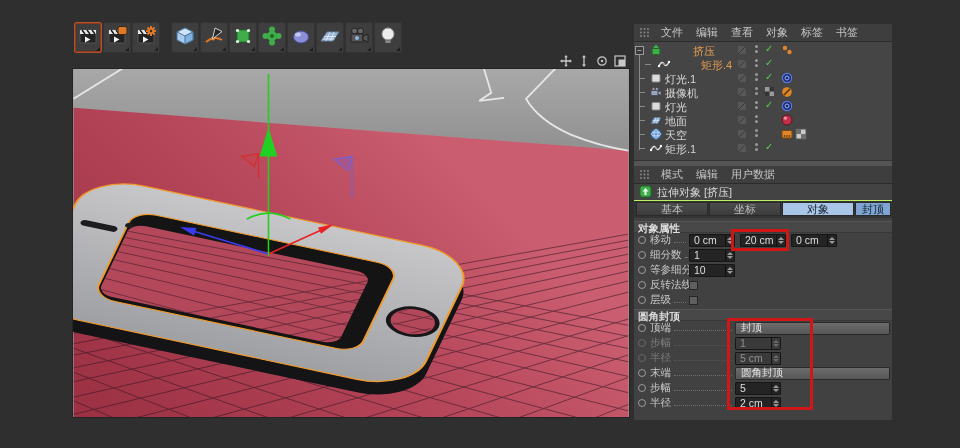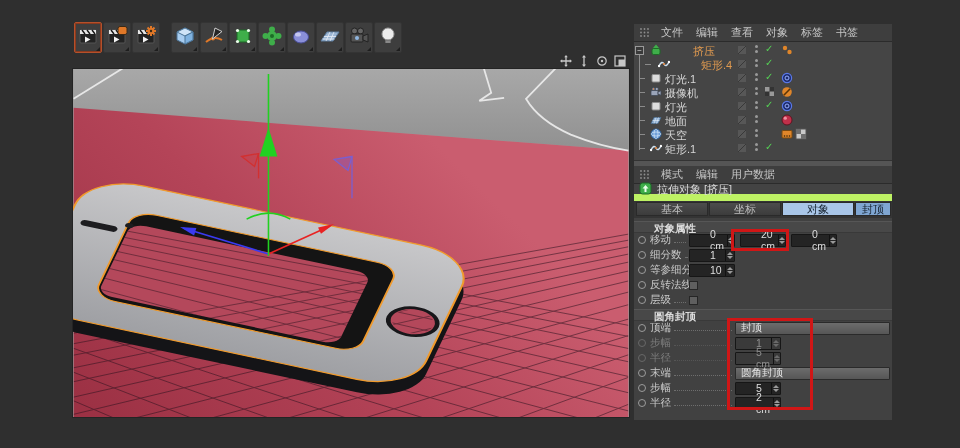--- a/index.html
+++ b/index.html
@@ -44,42 +44,42 @@
              background-image:linear-gradient(135deg, transparent 44%, #383838 44%, #383838 56%, transparent 56%); }
   .vdots { position:absolute; left:121px; top:2px; display:flex; flex-direction:column; gap:2px; }
   .vdots i { width:3px; height:3px; border-radius:50%; background:#9a9a9a; }
   .ocheck { position:absolute; left:131px; top:0; font-size:10px; font-weight:bold; color:#55d055; }
   .otags { position:absolute; left:147px; top:1px; display:flex; gap:2px; }
   .om-foot { position:absolute; left:0; bottom:0; right:0; height:6px; background:#555; border-top:1px solid #333; }
 
   
   .am { position:absolute; left:634px; top:166px; width:258px; height:254px; background:#414141; }
   .am-title { display:flex; align-items:center; gap:5px; height:17px; padding:0 5px; background:#434343;
-              border-bottom:7px solid #bef264; font-size:11px; color:#d8d8d8; }
+              border-bottom:1px solid #bef264; font-size:11px; color:#d8d8d8; }
   .tabs { display:flex; gap:1px; height:17px; background:#343434; padding:1px 1px 2px 2px; }
   .tab { display:flex; align-items:center; justify-content:center; font-size:11px; color:#bdbdbd;
          background:linear-gradient(#4c4c4c,#3c3c3c); border:1px solid #2a2a2a;font-family:Liberation Mono, monospace; }
   .tab.t0,.tab.t1,.tab.t2 { width:72px; } .tab.t3 { flex:1; }
   .tab.active { background:#a9c6e8; color:#16222e; }
   .tab.selected { background:#7fa6d2; color:#141f2b; }
   .am-body { position:relative; padding-top:1px; }
-  .sec-header { height:12px; margin-top:2px; padding-left:20px; font-size:10.5px; font-weight:bold;
+  .sec-header { height:12px; margin-top:2px; padding-left:4px; font-size:10.5px; font-weight:bold;
                 color:#dcdcdc; background:#484848; border-top:1px solid #565656; border-bottom:1px solid #393939; }
   .arow { display:flex; align-items:center; height:14px; margin-bottom:1px; padding-left:4px; font-size:10.5px; }
   .kf { width:8px; height:8px; border:1.5px solid #9b9b9b; border-radius:50%; margin-right:4px; flex:0 0 auto; }
   .kf.dim { border-color:#686868; }
   .lblbox { display:flex; align-items:baseline; overflow:hidden; }
   .s1 .lblbox { width:39px; } .s2 .lblbox { width:85px; }
   .lbl { color:#c9c9c9; white-space:nowrap; }
   .dim .lbl { color:#7c7c7c; }
   .leader { flex:1; border-bottom:1.5px dotted #6e6e6e; margin:0 3px 2px 3px; min-width:2px; }
   .dim .leader { border-color:#555; }
   .fields { display:flex; gap:5px; }
   .field { width:46px; height:13px; background:#242424; border:1px solid #161616; border-radius:1px;
-           color:#dedede; font-size:10.5px; display:flex; align-items:center; padding-left:20px; }
+           color:#dedede; font-size:10.5px; display:flex; align-items:center; padding-left:4px; }
   .dim .field { background:#3a3a3a; color:#8f8f8f; }
   .spin { margin-left:auto; width:9px; height:100%; border-left:1px solid #111;
           display:flex; flex-direction:column; align-items:center; justify-content:center; gap:1px; }
   .spin i { width:0; height:0; border-left:3px solid transparent; border-right:3px solid transparent; }
   .spin i.up { border-bottom:3px solid #9a9a9a; } .spin i.dn { border-top:3px solid #9a9a9a; }
   .dim .spin i.up { border-bottom-color:#6a6a6a; } .dim .spin i.dn { border-top-color:#6a6a6a; }
   .dropdown { width:155px; height:13px; background:linear-gradient(#6c6c6c,#565656); border:1px solid #2a2a2a;
               border-radius:1px; color:#e4e4e4; font-size:10.5px; display:flex; align-items:center; padding-left:5px; }
   .checkbox { width:9px; height:9px; background:#5f5f5f; border:1px solid #262626; }
   .annot { position:absolute; pointer-events:none; z-index:5; }

